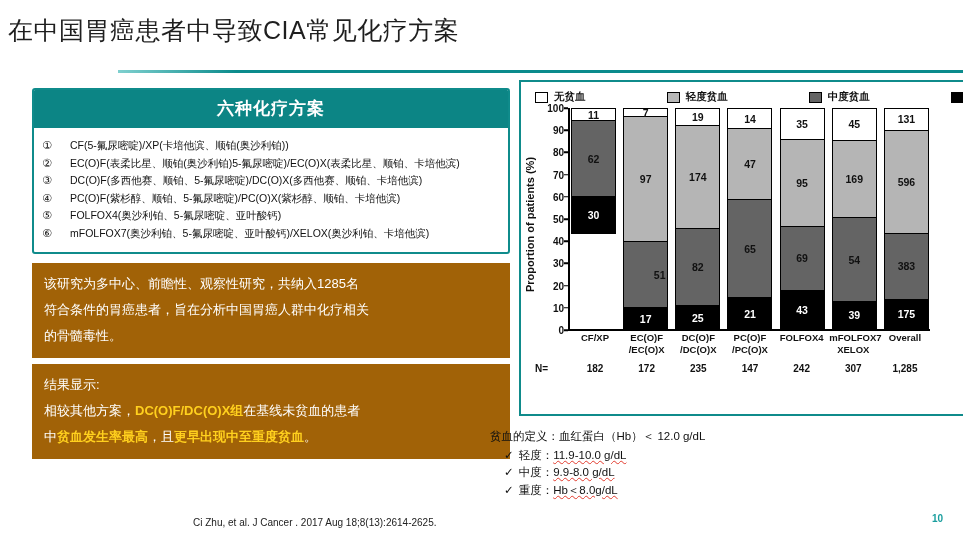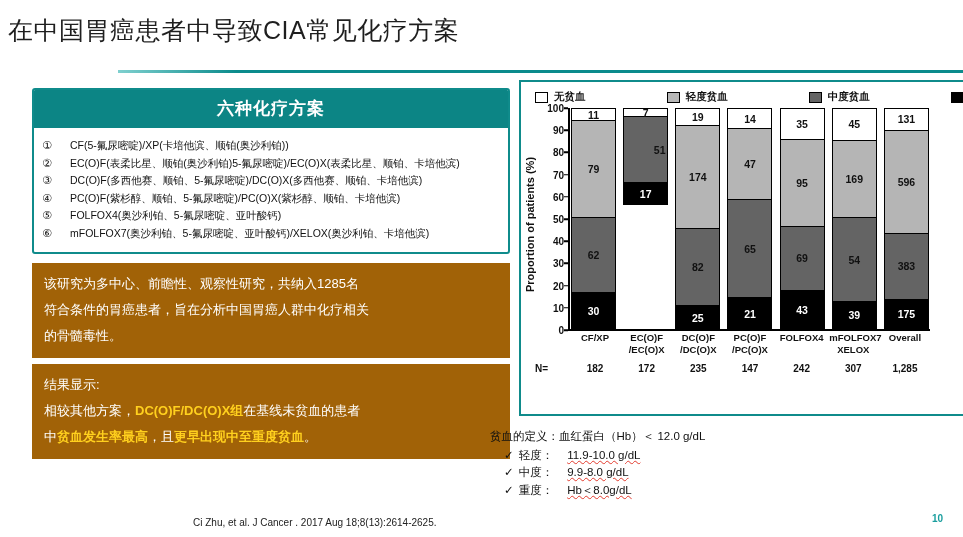--- a/index.html
+++ b/index.html
@@ -124,21 +124,21 @@
   .nval{width:48px;text-align:center;font-size:10px;font-weight:bold;color:#111;}
   
   .footnote{
     position:absolute;left:490px;top:428px;width:430px;
     font-size:11.5px;line-height:17.5px;color:#111;
   }
   .fn-head{display:block;margin-bottom:1px;}
   .fn-item{display:block;padding-left:14px;}
   .chk{color:#111;margin-right:5px;}
   .squig{text-decoration:underline;text-decoration-color:#e23b2e;
-          text-decoration-style:wavy;text-decoration-thickness:1px;margin-left:14px;}
+          text-decoration-style:wavy;text-decoration-thickness:1px;}
 </style>
 </head>
 <body>
 
 <div class="slide-title">在中国胃癌患者中导致CIA常见化疗方案</div>
 <div class="title-rule"></div>
 
 <div class="left-col">
 
   <div class="card">
@@ -240,26 +240,26 @@
         <div class="ytickmark" style="top: 22.2px;"></div>
         <div class="ytick" style="top: 0px; margin-left: 31px;">100</div>
         <div class="ytickmark" style="top: 0px;"></div>
       </div>
     <div class="axis-v"></div>
     <div class="axis-h"></div>
 
     <div class="bars" id="bars-host">
         <div class="bar-col">
           <div class="seg s-none" style="height: 13.32px;">11</div>
-          <div class="seg s-mild" style="height: 96.348px;">79</div>
           <div class="seg s-mod" style="height: 75.702px;">62</div>
           <div class="seg s-sev" style="height: 36.63px;">30</div>
         </div>
         <div class="bar-col">
           <div class="seg s-none" style="height: 9.102px;">7</div>
+          <div class="seg s-mild" style="height: 125.208px;">97</div>
           <div class="seg s-mod" style="height: 65.934px; padding-left: 28px;">51</div>
           <div class="seg s-sev" style="height: 21.978px;">17</div>
         </div>
         <div class="bar-col">
           <div class="seg s-none" style="height: 17.982px;">19</div>
           <div class="seg s-mild" style="height: 103.008px;">174</div>
           <div class="seg s-mod" style="height: 77.478px;">82</div>
           <div class="seg s-sev" style="height: 23.532px;">25</div>
         </div>
         <div class="bar-col">

